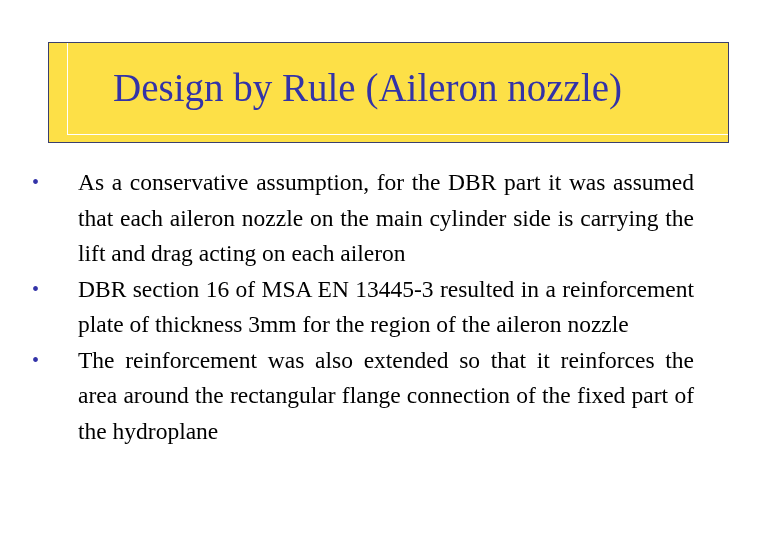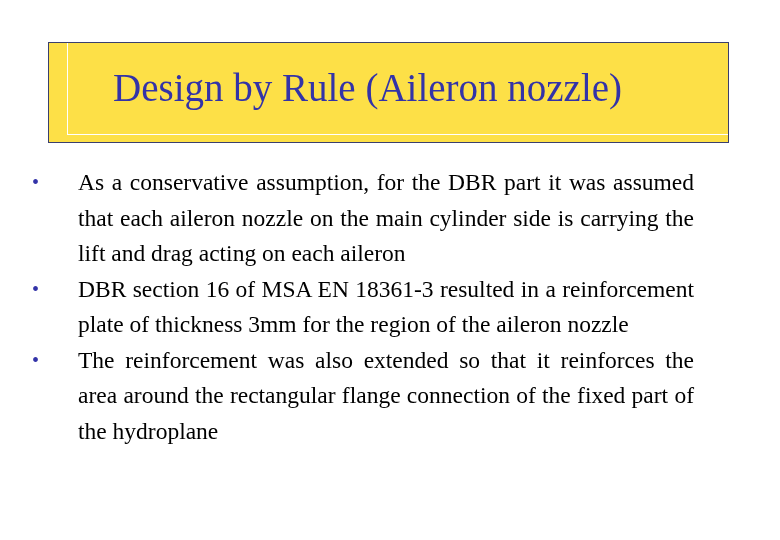--- a/index.html
+++ b/index.html
@@ -41,19 +41,19 @@
   <h1 class="title">Design by Rule (Aileron nozzle)</h1>
 </div>
 
 <ul class="bullets">
   <li class="bullet-item">
     <span class="bullet-dot">•</span>
     <span>As a conservative assumption, for the DBR part  it was assumed that each aileron nozzle on the main cylinder side is carrying the lift and drag acting on each aileron</span>
   </li>
   <li class="bullet-item">
     <span class="bullet-dot">•</span>
-    <span>DBR section 16 of MSA EN 18361-3 resulted in a reinforcement plate of thickness 3mm for the region of the aileron nozzle</span>
+    <span>DBR section 16 of MSA EN 13445-3 resulted in a reinforcement plate of thickness 3mm for the region of the aileron nozzle</span>
   </li>
   <li class="bullet-item">
     <span class="bullet-dot">•</span>
     <span>The reinforcement was also extended so that it reinforces the area around the rectangular flange connection of the fixed part of the hydroplane</span>
   </li>
 </ul>
 
 </body></html>

